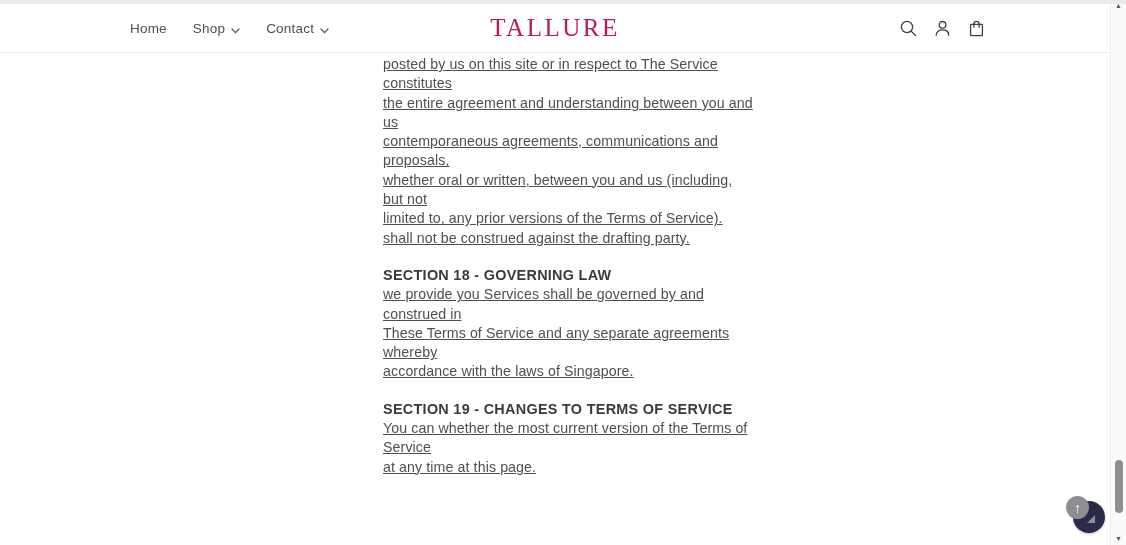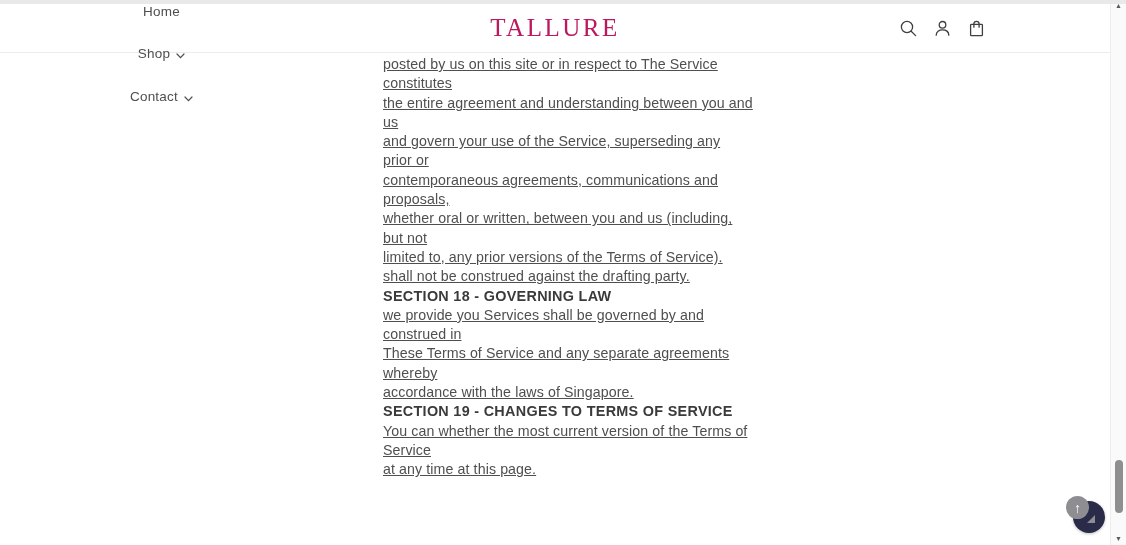--- a/index.html
+++ b/index.html
@@ -6,35 +6,35 @@
   html,body { width:1126px; height:545px; overflow:hidden; background:#ffffff;
               font-family:"Liberation Sans", sans-serif; position:relative; }
 
   .top-strip { position:absolute; top:0; left:0; width:1126px; height:4px;
                background:#e9e9e9; z-index:5; }
 
   
   .site-header { position:absolute; top:4px; left:0; width:1110px; height:49px;
                  background:#ffffff; border-bottom:1px solid #ececec; z-index:3; }
   .main-nav { position:absolute; left:130px; top:0; height:100%;
-              display:flex; align-items:center; gap:26px;flex-direction:column; }
+              display:flex; align-items:center; gap:26px; }
   .nav-link { display:flex; align-items:center; gap:6px; font-size:13.5px;
               color:#4f4f4f; letter-spacing:.2px; text-decoration:none; cursor:pointer; }
   .chev { display:inline-block; margin-top:2px; }
   .site-logo { position:absolute; left:50%; top:50%; transform:translate(-50%,-50%);
                font-family:"Liberation Serif", serif; font-size:25px; letter-spacing:2.5px;
                color:#be185d; cursor:pointer; white-space:nowrap; }
   .header-icons { position:absolute; right:124px; top:0; height:100%;
                   display:flex; align-items:center; gap:15px; }
   .hicon { display:inline-flex; cursor:pointer; }
 
   
   .terms-content { position:absolute; top:55px; left:383px; width:370px; }
   .section-heading { font-size:14.4px; font-weight:bold; color:#3a3a3a;
-                     letter-spacing:.3px; line-height:19.3px; }
+                     letter-spacing:.3px; line-height:19.3px; margin-top:18px; }
   .text-line { font-size:14.2px; color:#4f4f4f; line-height:19.3px; letter-spacing:.1px;text-decoration:underline; }
 
   
   .back-to-top { position:absolute; left:1066px; top:494px; width:42px; height:42px; z-index:6; }
   .btt-circle { position:absolute; left:7px; top:7px; width:32px; height:32px;
                 border-radius:50%; background:#2a2a49; cursor:pointer;
                 box-shadow:0 1px 3px rgba(0,0,0,.25); }
   .cursor-circle { position:absolute; left:0; top:2px; width:23px; height:23px;
                    border-radius:50%; background:#8e8e92; display:flex;
                    align-items:center; justify-content:center; }
@@ -104,21 +104,20 @@
       </svg>
     </span>
   </div>
 </header>
 
 <main class="terms-content">
   <div id="sections">
       <div>
         <div class="text-line">posted by us on this site or in respect to The Service constitutes</div>
         <div class="text-line">the entire agreement and understanding between you and us</div>
-        <div class="text-line">and govern your use of the Service, superseding any prior or</div>
         <div class="text-line">contemporaneous agreements, communications and proposals,</div>
         <div class="text-line">whether oral or written, between you and us (including, but not</div>
         <div class="text-line">limited to, any prior versions of the Terms of Service).</div>
       </div>
       <div>
         <div class="text-line">shall not be construed against the drafting party.</div>
       </div>
       <div class="section-heading">SECTION 18 - GOVERNING LAW</div>
       <div>
         <div class="text-line">we provide you Services shall be governed by and construed in</div>

